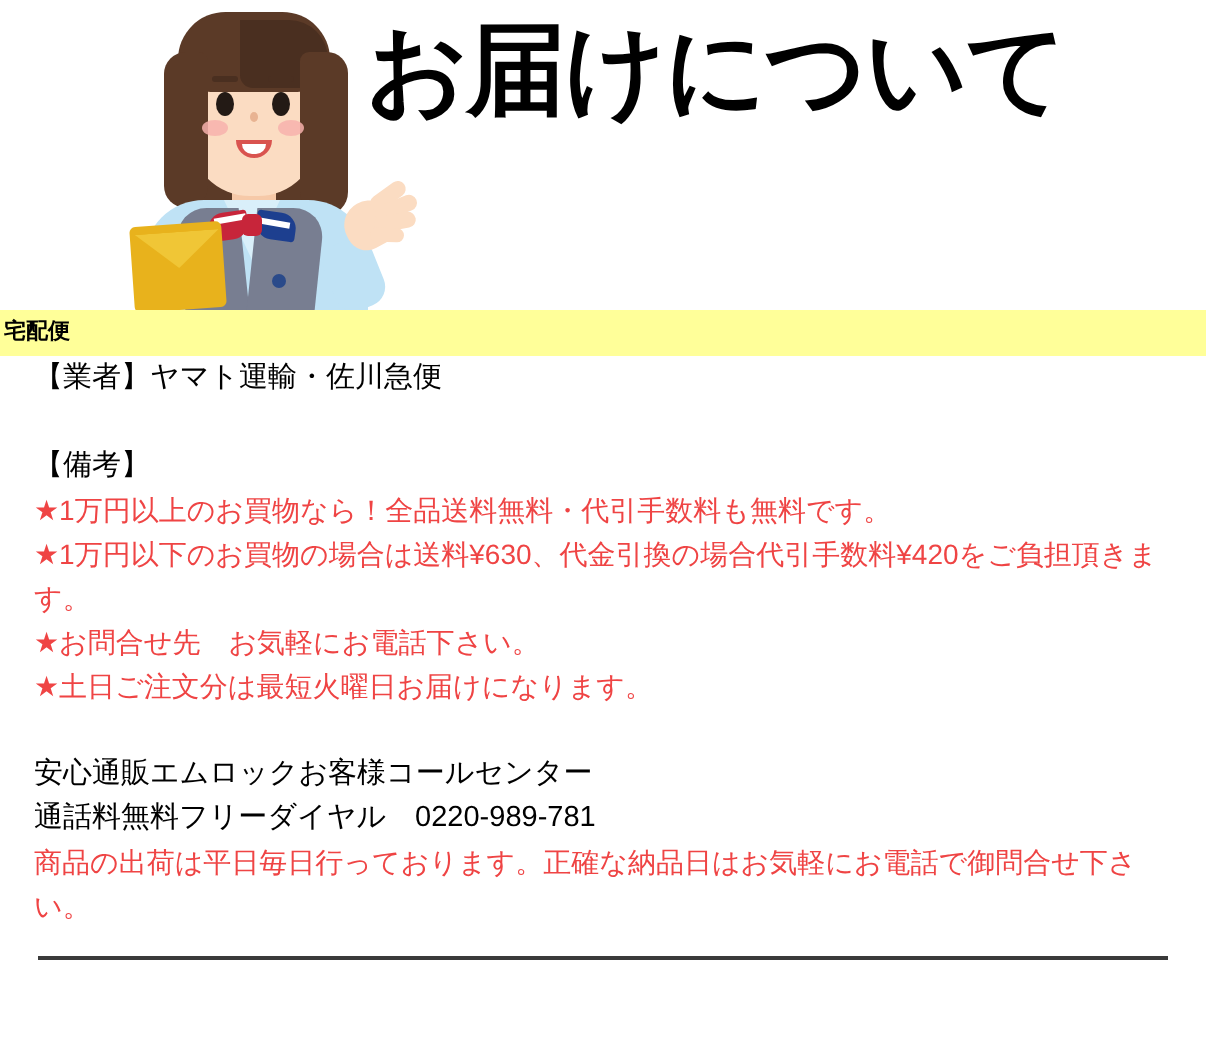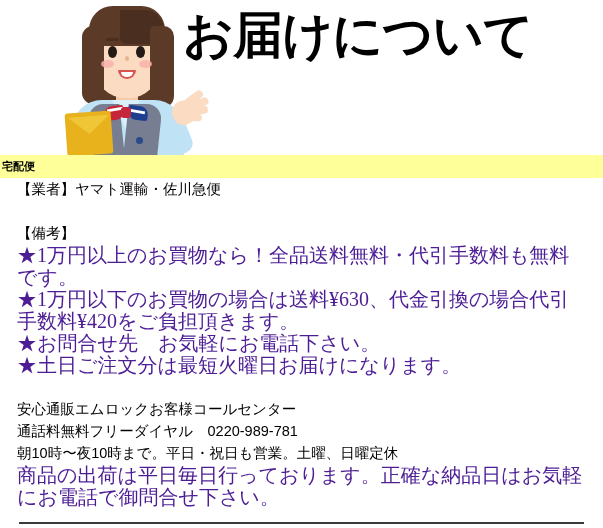--- a/index.html
+++ b/index.html
@@ -199,24 +199,23 @@
   }
   .line {
     font-size: 14.5px;
     line-height: 22px;
     color: #000000;
   }
   .gap {
     height: 22px;
   }
   .para {
-    font-size: 20px;
+    font-size: 14px;
     line-height: 22px;
-    color: #4c1d95;
-    font-family: Liberation Serif, serif;
+    color: #ef4444;
   }
 
   .divider {
     margin: 14px 2px 0 2px;
     height: 0;
     border: 0;
     border-top: 2px solid #3a3a3a;
   }
 </style>
 </head>
@@ -283,18 +282,17 @@
   <div class="para">★お問合せ先　お気軽にお電話下さい。</div>
 
   <div class="para">★土日ご注文分は最短火曜日お届けになります。</div>
 
   <div class="gap"></div>
 
   <div class="line">安心通販エムロックお客様コールセンター</div>
 
   <div class="line">通話料無料フリーダイヤル　0220-989-781</div>
 
-  <div class="line">朝10時〜夜10時まで。平日・祝日も営業。土曜、日曜定休</div>
 
   <div class="para">商品の出荷は平日毎日行っております。正確な納品日はお気軽にお電話で御問合せ下さい。</div>
 
   <hr class="divider">
 </div>
 
 </body></html>

